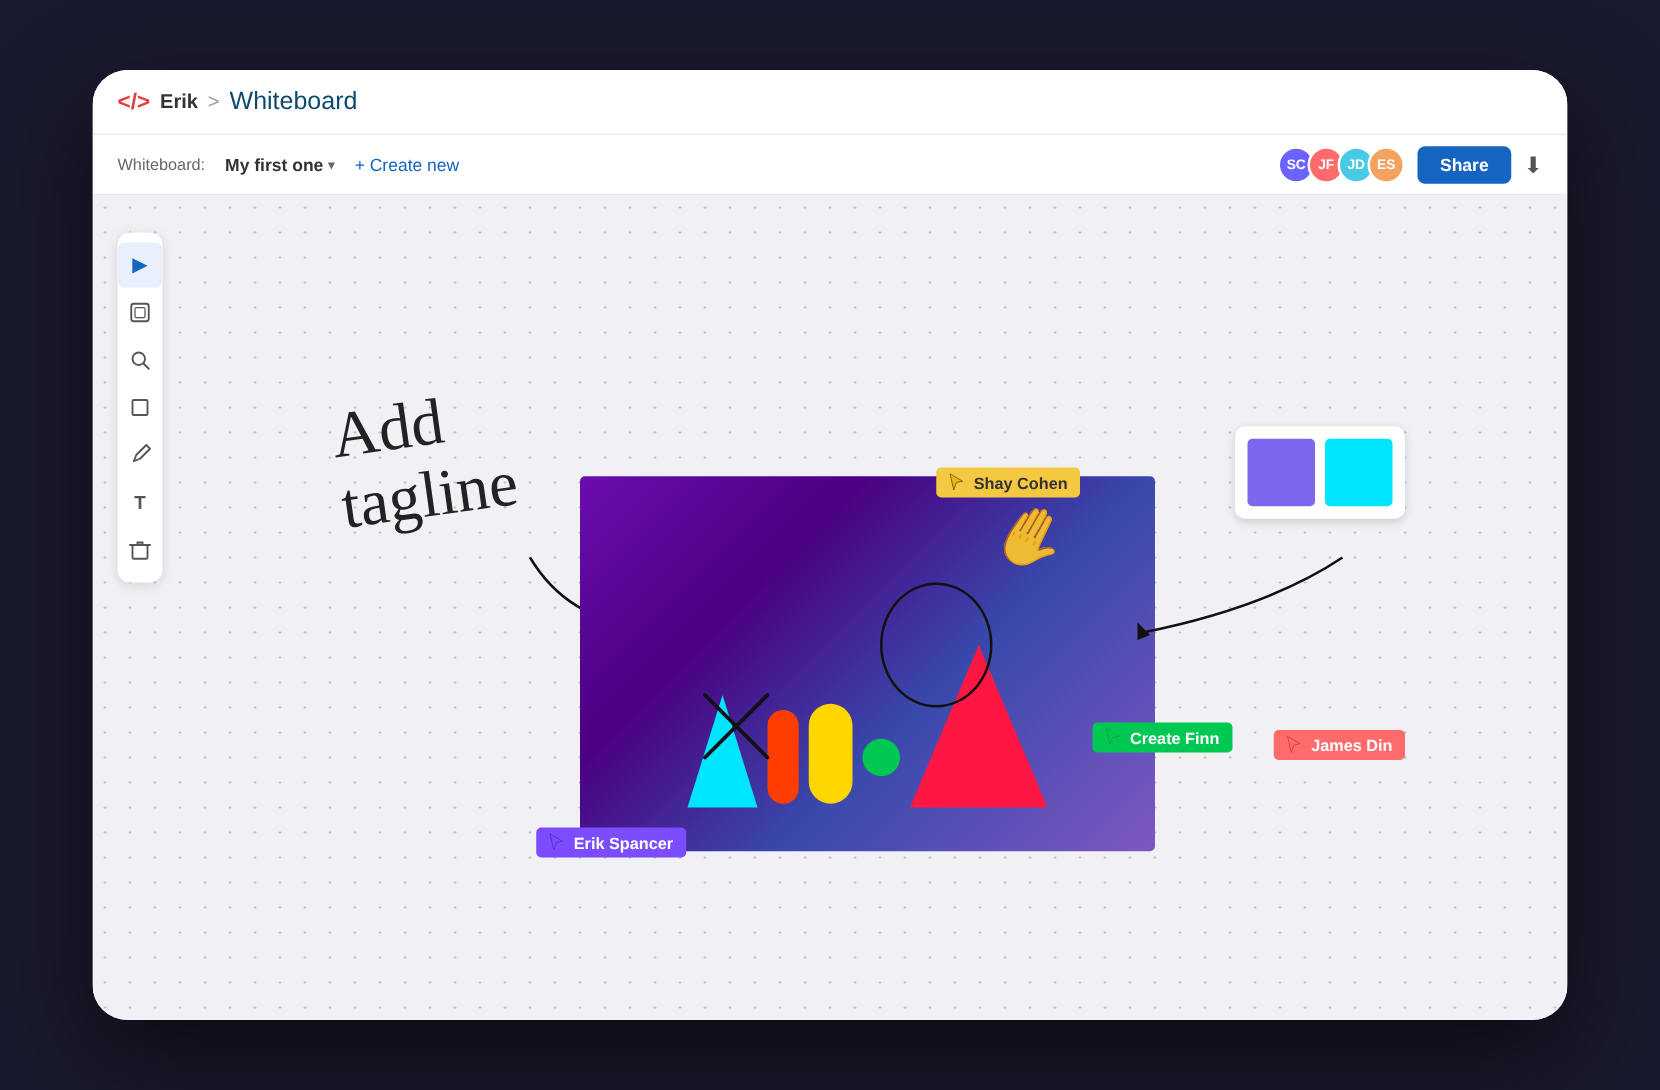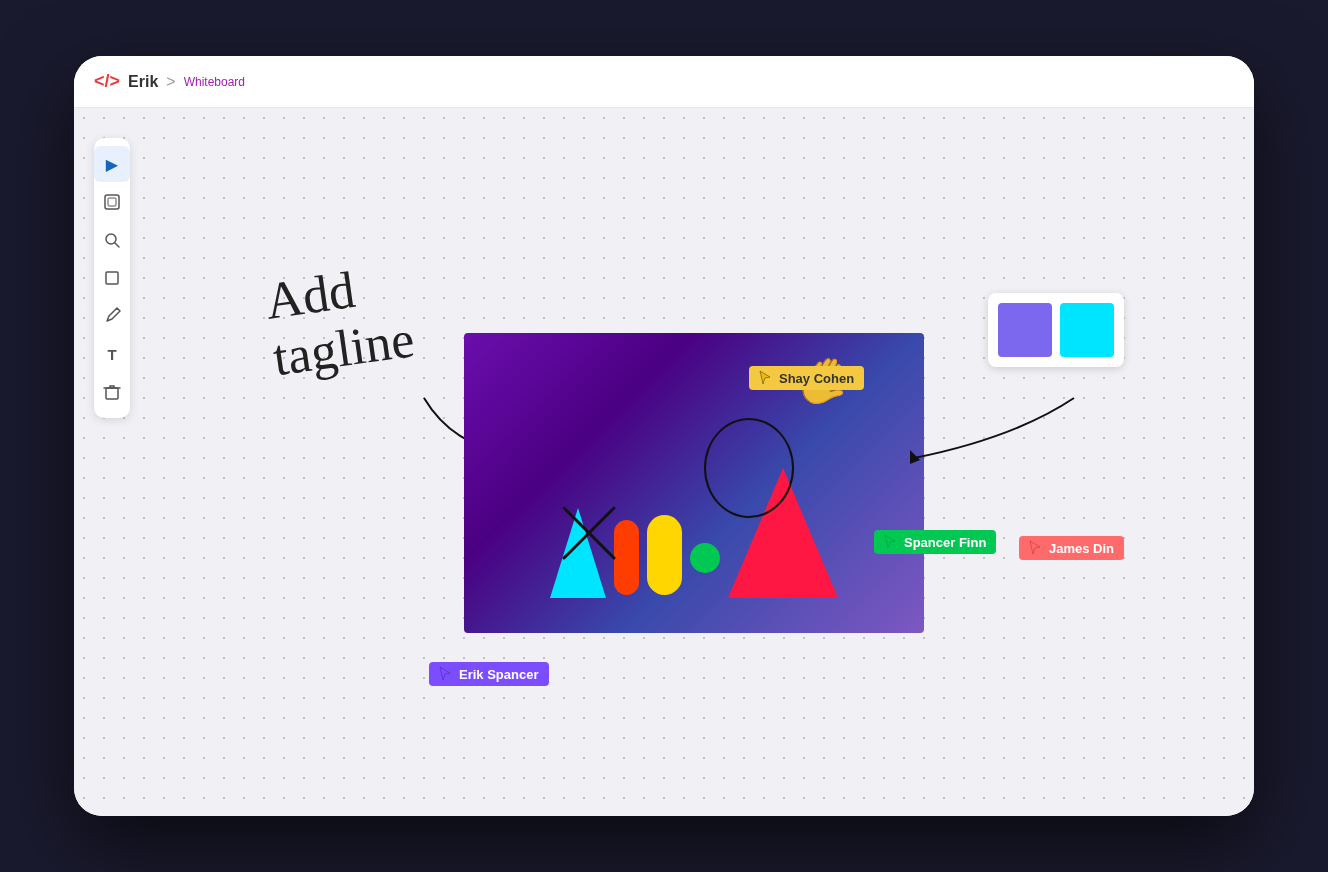--- a/index.html
+++ b/index.html
@@ -51,22 +51,22 @@
     .breadcrumb-separator {
       color: #999;
       font-size: 16px;
     }
     .breadcrumb-apps {
       font-weight: 600;
       font-size: 16px;
       color: #333;
     }
     .breadcrumb-page {
-      font-size: 12px;
-      color: #a21caf;
+      font-size: 20px;
+      color: #0c4a6e;
     }
     .toolbar-bar {
       height: 48px;
       background: #fff;
       border-bottom: 1px solid #e8e8e8;
       display: flex;
       align-items: center;
       padding: 0 20px;
       gap: 16px;
     }
@@ -254,21 +254,20 @@
       white-space: nowrap;
       display: flex;
       align-items: center;
       gap: 6px;
     }
     .label-shay {
       background: #f5c842;
       color: #333;
       top: 218px;
       left: 675px;
-      margin-top: 40px;
     }
     .label-jessica {
       background: #00c853;
       top: 422px;
       left: 800px;
     }
     .label-james {
       background: #ff6b6b;
       top: 428px;
       right: 130px;
@@ -345,20 +344,38 @@
 
     <div class="top-bar">
       <div class="breadcrumb">
         <span class="logo-icon">&lt;/&gt;</span>
         <span class="breadcrumb-apps">Erik</span>
         <span class="breadcrumb-separator">&gt;</span>
         <span class="breadcrumb-page">Whiteboard</span>
       </div>
     </div>
 
+    <div class="toolbar-bar">
+      <span class="toolbar-label">Whiteboard:</span>
+      <div class="toolbar-dropdown">
+        <span>My first one</span>
+        <span class="chevron-down">▾</span>
+      </div>
+      <button class="create-new-btn">+ Create new</button>
+      <div class="toolbar-right">
+        <div class="avatar-group">
+          <div class="avatar avatar-1">SC</div>
+          <div class="avatar avatar-2">JF</div>
+          <div class="avatar avatar-3">JD</div>
+          <div class="avatar avatar-4">ES</div>
+        </div>
+        <button class="share-btn">Share</button>
+        <button class="download-btn">⬇</button>
+      </div>
+    </div>
 
     <div class="main-canvas">
 
       <div class="left-toolbar">
         <button class="tool-btn active">▶</button>
         <button class="tool-btn" style="font-size:13px;">
           <svg width="18" height="18" viewBox="0 0 18 18" fill="none">
               <rect x="2" y="2" width="14" height="14" rx="2" stroke="#555" stroke-width="1.5" fill="none"></rect>
               <rect x="5" y="5" width="8" height="8" rx="1" stroke="#555" stroke-width="1" fill="none"></rect>
             </svg>
@@ -432,21 +449,21 @@
         <svg width="14" height="16" viewBox="0 0 14 16" fill="none">
           <path d="M1 1l10 6-5 1-2 6L1 1z" fill="#f0b800" stroke="#333" stroke-width="0.5"></path>
         </svg>
         <span>Shay Cohen</span>
       </div>
 
       <div class="cursor-label label-jessica">
         <svg width="14" height="16" viewBox="0 0 14 16" fill="none">
           <path d="M1 1l10 6-5 1-2 6L1 1z" fill="#00c853" stroke="#009624" stroke-width="0.5"></path>
         </svg>
-        <span>Spancer Finn</span>
+        <span>Create Finn</span>
       </div>
 
       <div class="cursor-label label-james">
         <svg width="14" height="16" viewBox="0 0 14 16" fill="none">
           <path d="M1 1l10 6-5 1-2 6L1 1z" fill="#ff6b6b" stroke="#c62828" stroke-width="0.5"></path>
         </svg>
         <span>James Din</span>
       </div>
 
       <div class="cursor-label label-erik">

